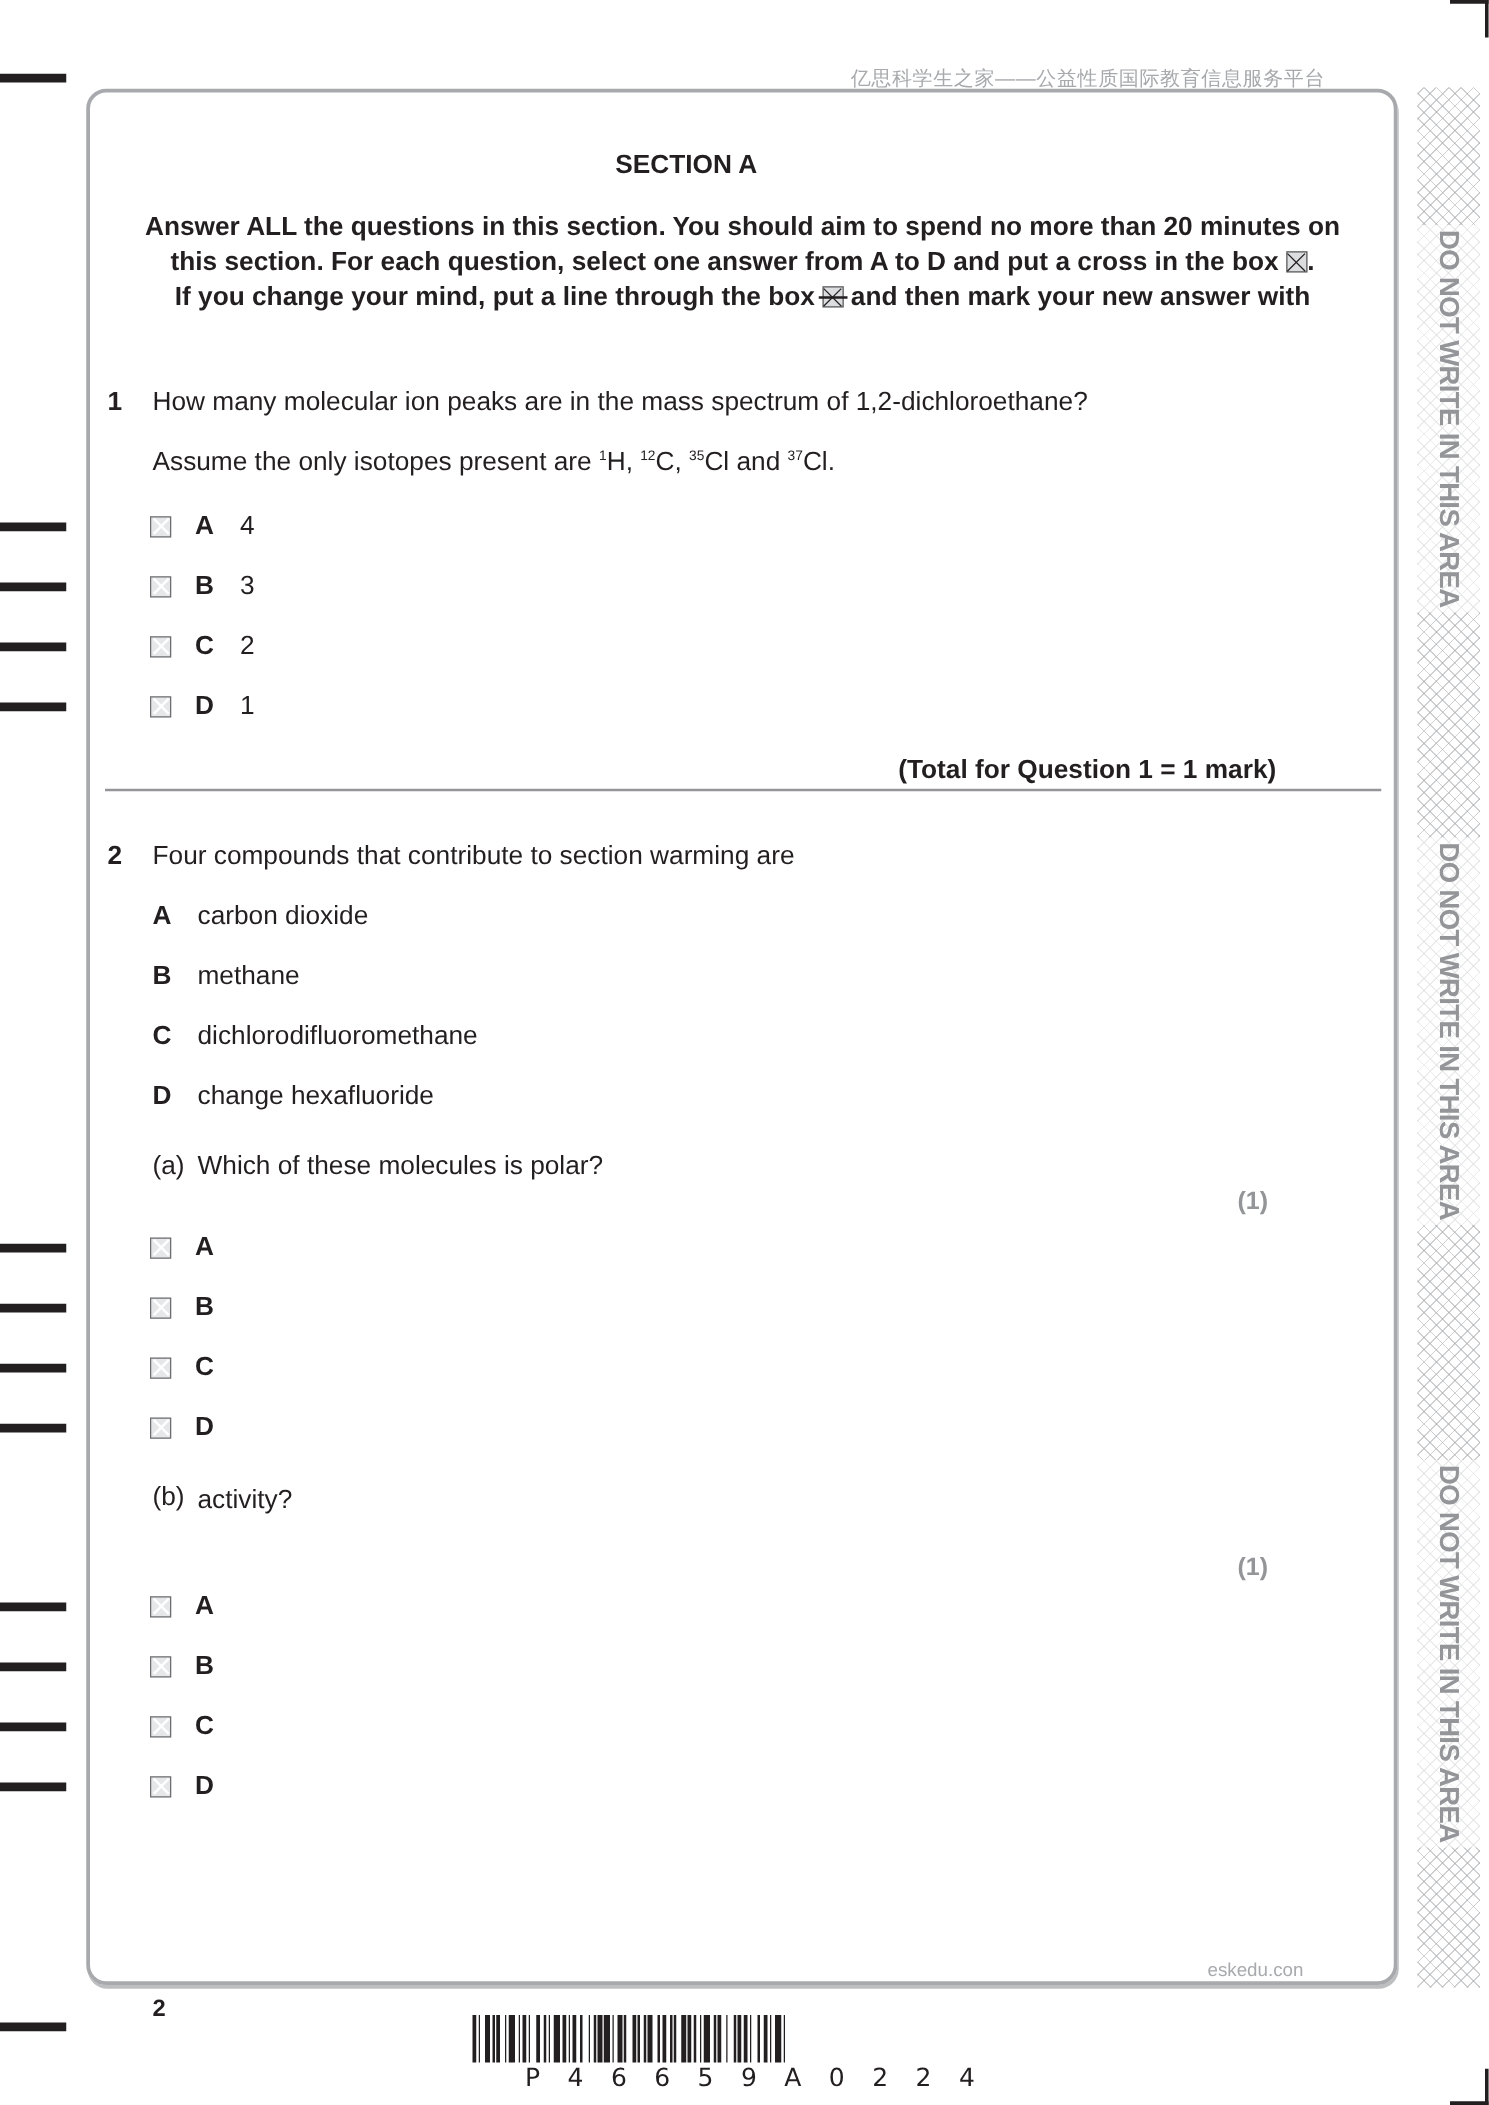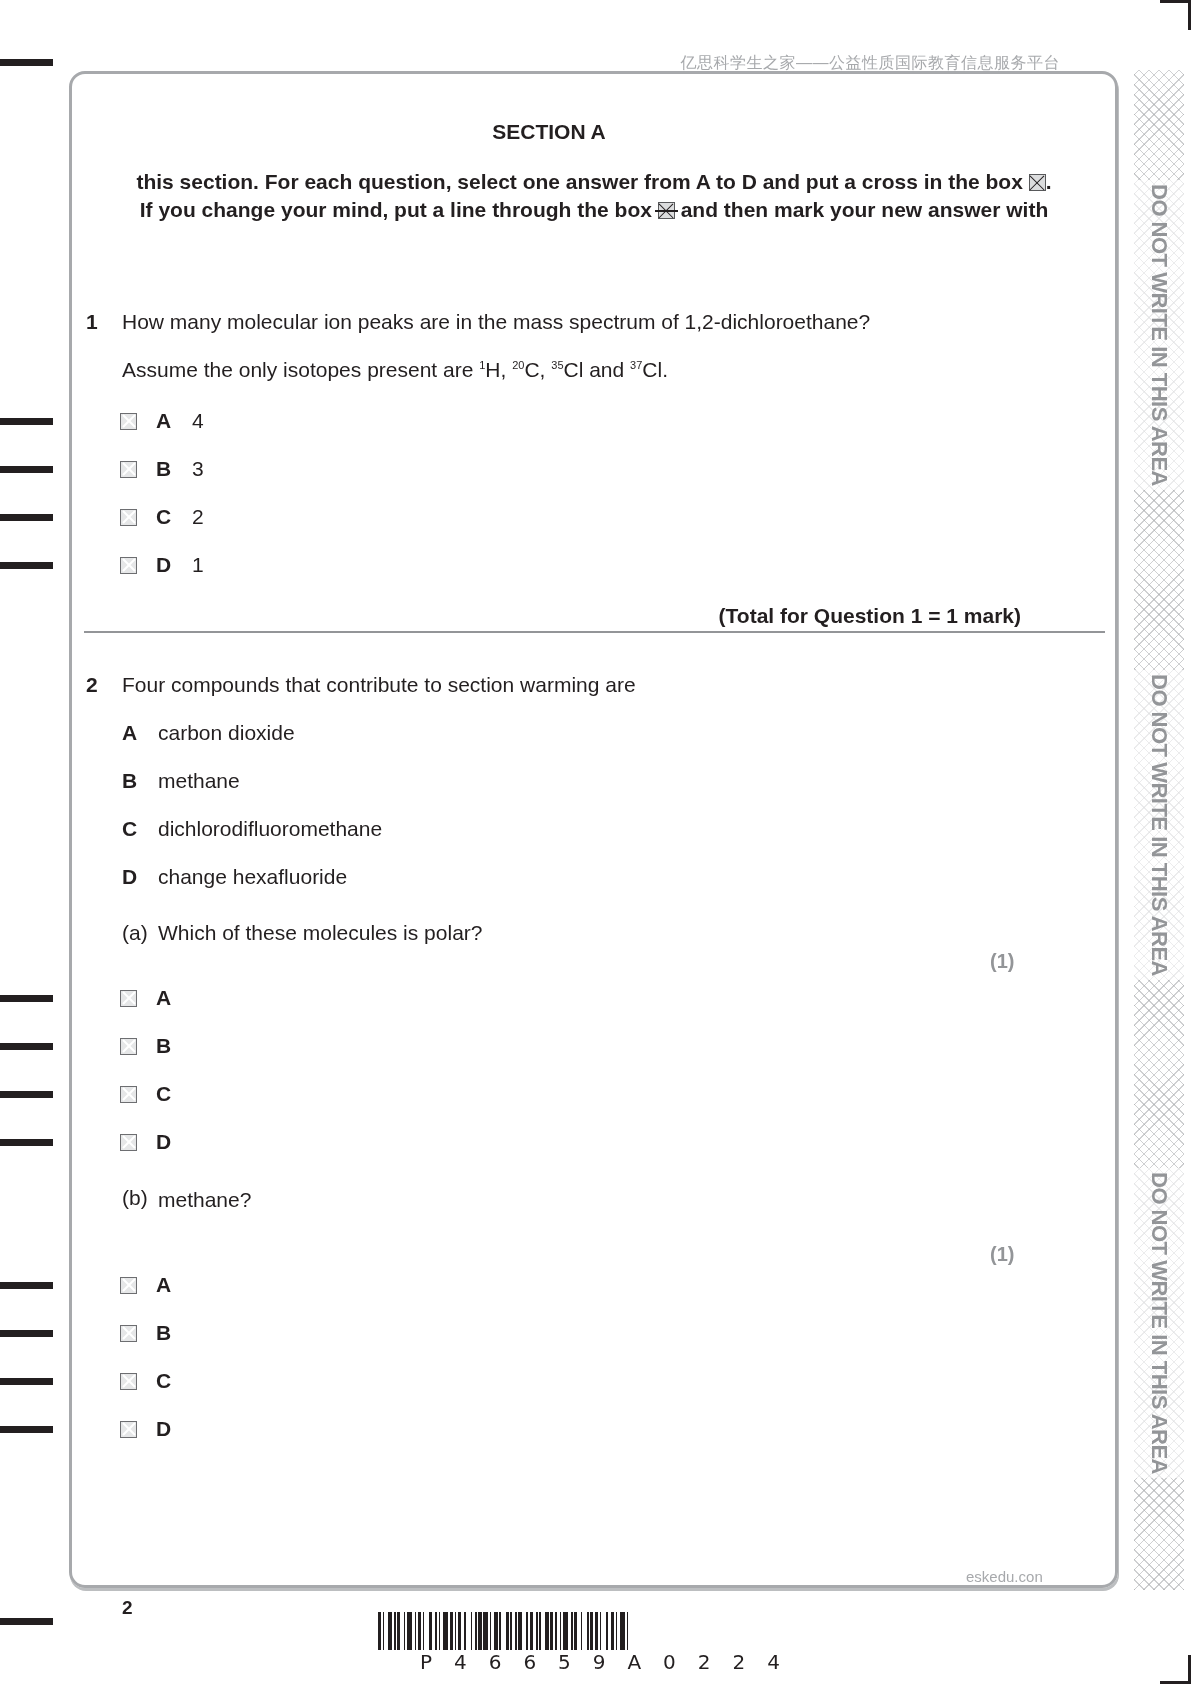--- a/index.html
+++ b/index.html
@@ -118,35 +118,36 @@
 <div class="frame"></div>
 
 <div class="right-strip"></div>
 <div class="dnw" style="top:180px;height:310px">DO NOT WRITE IN THIS AREA</div>
 <div class="dnw" style="top:670px;height:310px">DO NOT WRITE IN THIS AREA</div>
 <div class="dnw" style="top:1168px;height:310px">DO NOT WRITE IN THIS AREA</div>
 
 <div class="section-title"><span>SECTION A</span></div>
 
 <div class="instructions">
+  <div>Answer ALL the questions in this section.  You should aim to spend no more than 20 minutes on</div>
   <div>
     <span>this section.  For each question, select one answer from A to D and put a cross in the box</span>
     <span class="xbox"></span><span>.</span>
   </div>
   <div>
     <span>If you change your mind, put a line through the box</span>
     <span class="xbox struck"><span class="strike"></span></span>
     <span>and then mark your new answer with</span>
   </div>
 </div>
 
 <div class="q-num" style="top:310px;left:86px">1</div>
 <div class="q-text" style="top:310px;left:122px">How many molecular ion peaks are in the mass spectrum of 1,2-dichloroethane?</div>
 <div class="q-text" style="top:358px;left:122px">
-  <span>Assume the only isotopes present are </span><sup>1</sup><span>H</span><span style="white-space:pre">, </span><sup>20</sup><span>C</span><span style="white-space:pre">, </span><sup>35</sup><span>Cl</span><span style="white-space:pre"> and </span><sup>37</sup><span>Cl</span><span>.</span>
+  <span>Assume the only isotopes present are </span><sup>1</sup><span>H</span><span style="white-space:pre">, </span><sup>12</sup><span>C</span><span style="white-space:pre">, </span><sup>35</sup><span>Cl</span><span style="white-space:pre"> and </span><sup>37</sup><span>Cl</span><span>.</span>
 </div>
 
 <div class="option-row" style="top:409px">
   <div class="cbox"></div>
   <span class="opt-letter">A</span>
   <span class="opt-value">4</span>
 </div>
 <div class="option-row" style="top:457px">
   <div class="cbox"></div>
   <span class="opt-letter">B</span>
@@ -202,21 +203,21 @@
   <div class="cbox"></div>
   <span class="opt-letter">C</span>
 </div>
 <div class="option-row" style="top:1130px">
   <div class="cbox"></div>
   <span class="opt-letter">D</span>
 </div>
 
 <div class="sub-label" style="top:1186px;left:122px">(b)</div>
 <div class="q-text" style="top:1186px;left:158px;line-height:28px">
-  <div>methane?</div>
+  <div>activity?</div>
 </div>
 <div class="marks" style="top:1243px">(1)</div>
 
 <div class="option-row" style="top:1273px">
   <div class="cbox"></div>
   <span class="opt-letter">A</span>
 </div>
 <div class="option-row" style="top:1321px">
   <div class="cbox"></div>
   <span class="opt-letter">B</span>

